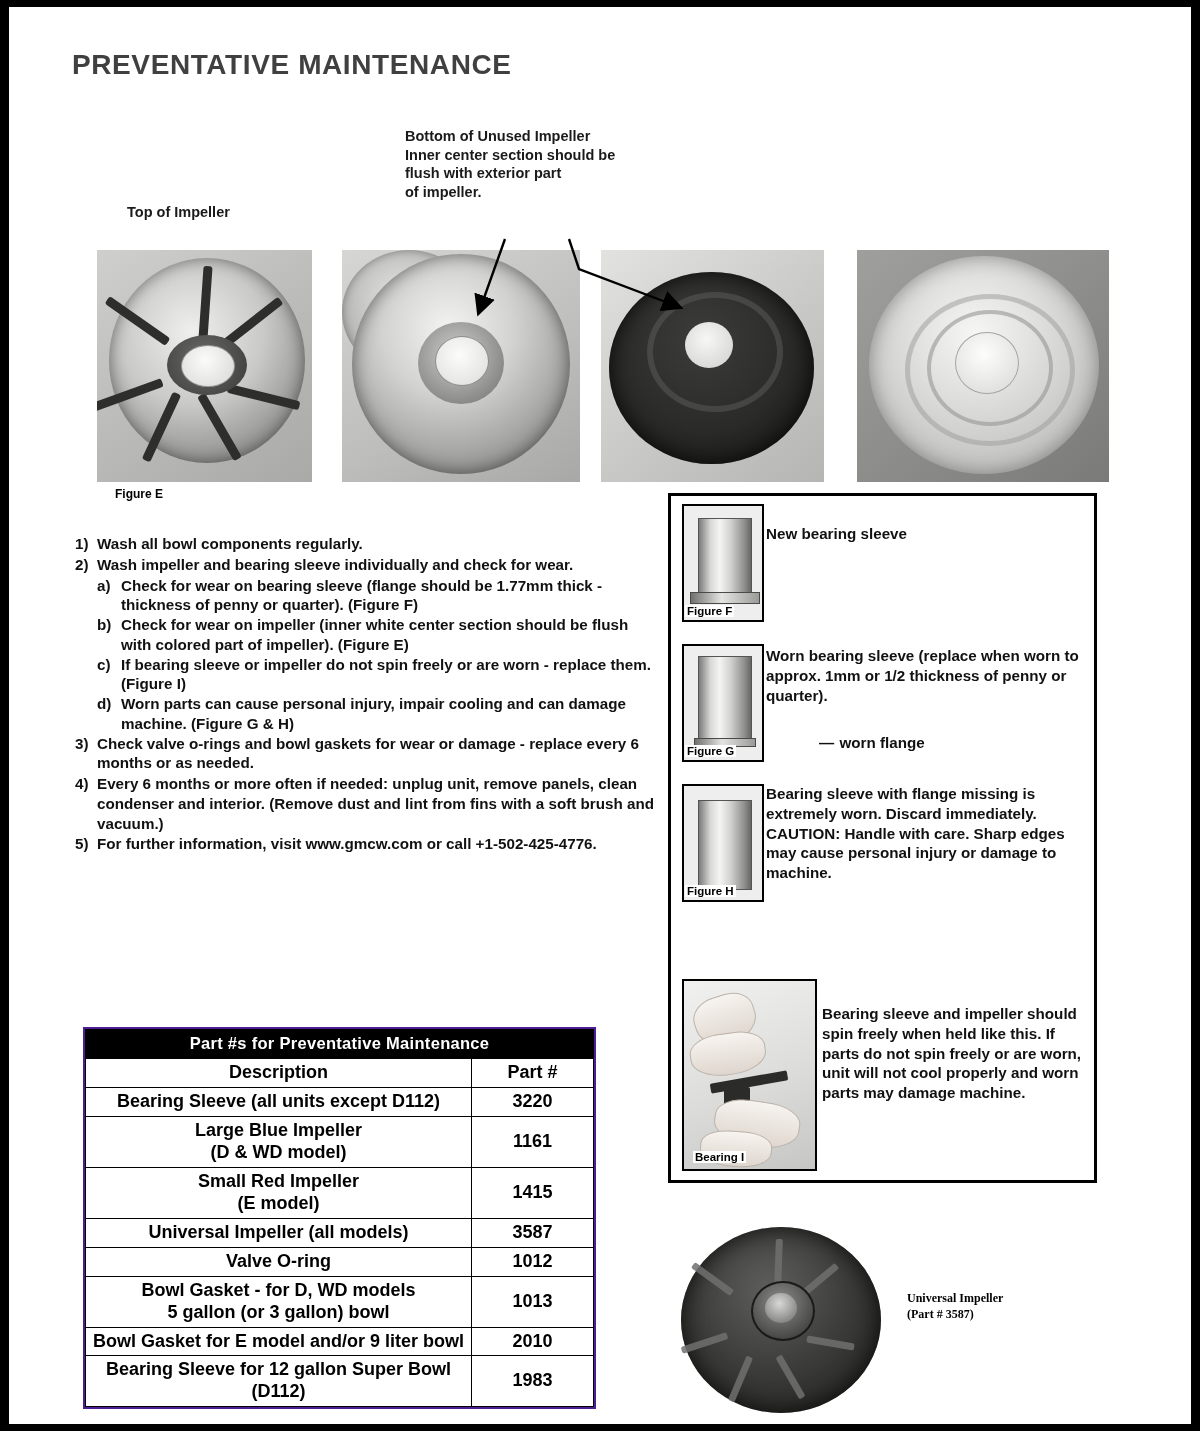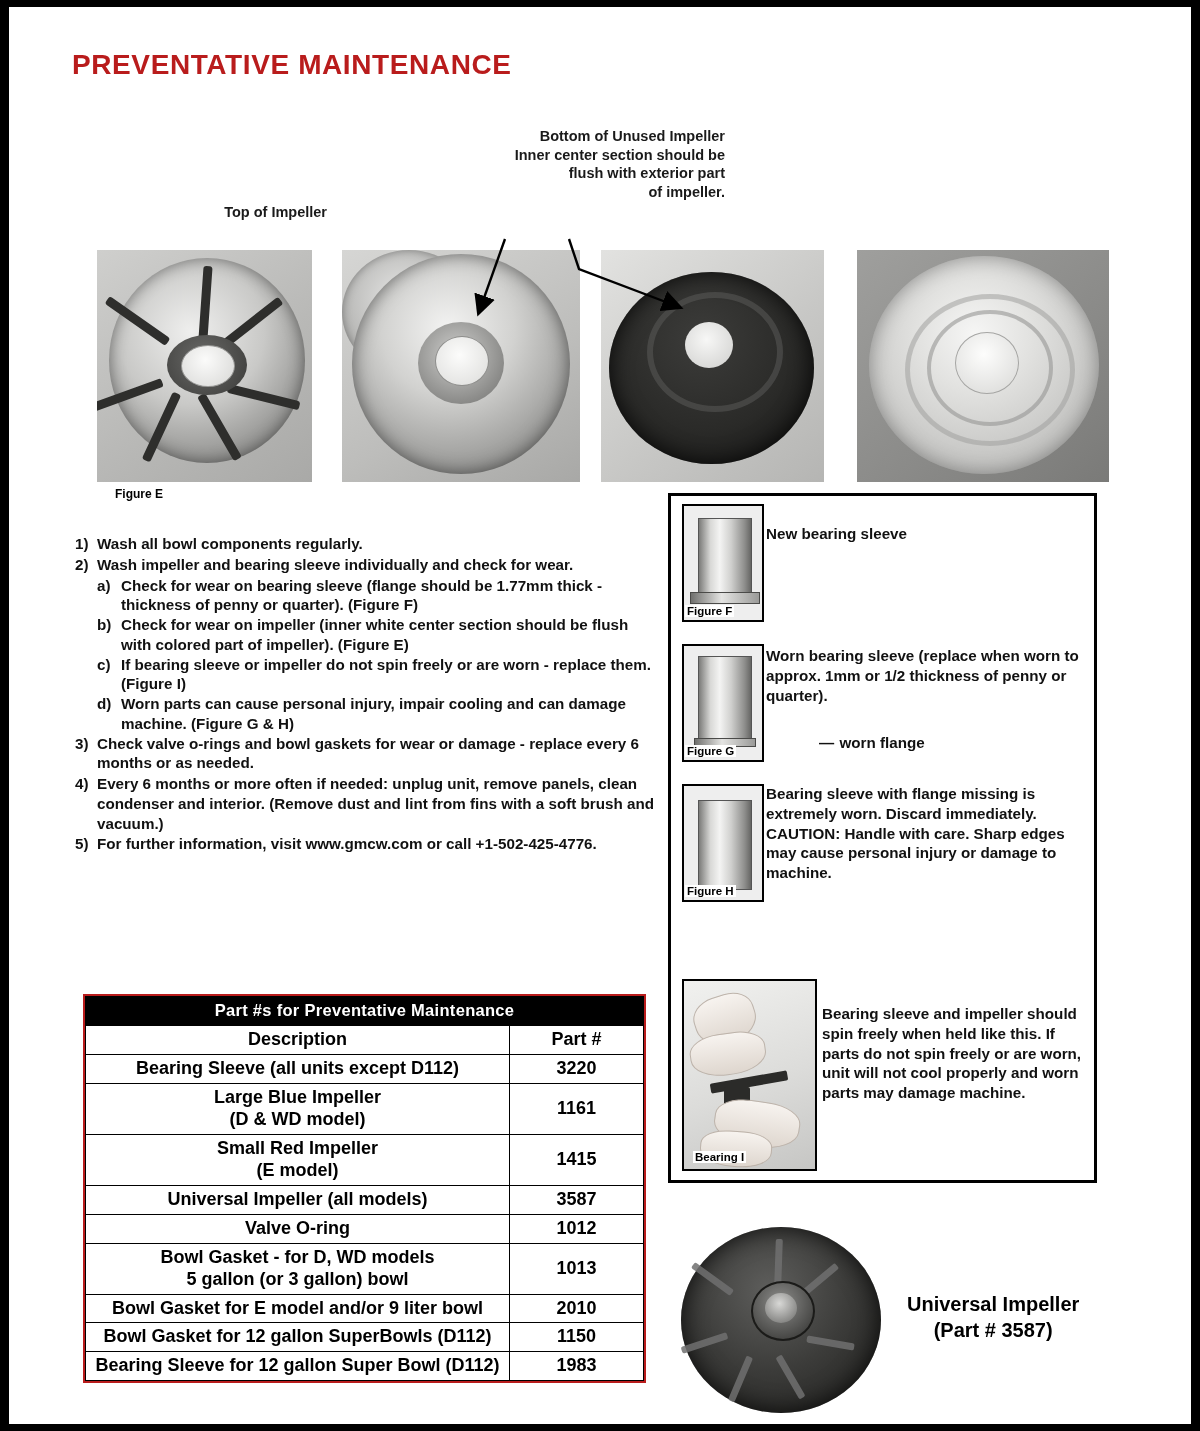--- a/index.html
+++ b/index.html
@@ -35,27 +35,27 @@
   }
 
   
   .title {
     position: absolute;
     left: 63px;
     top: 42px;
     font-size: 28px;
     font-weight: bold;
     letter-spacing: 0.6px;
-    color: #b91c1c;
+    color: #404040;
   }
 
   
   .cap {
     position: absolute;
-    text-align: right;
+    text-align: left;
     font-size: 14.5px;
     line-height: 1.28;
     font-weight: bold;
     color: #1a1a1a;
   }
   .cap .reg { font-weight: normal; }
 
   
   .photo {
     position: absolute;
@@ -263,23 +263,23 @@
   .impeller-side {
     position: absolute;
     background: #2b2b29;
     border-radius: 2px;
   }
 
   
   .table-wrap {
     position: absolute;
     left: 74px;
-    top: 987px;
-    width: 563px;
-    border: 2px solid #b91c1c;
+    top: 1020px;
+    width: 513px;
+    border: 2px solid #4c1d95;
     box-sizing: border-box;
   }
   table {
     border-collapse: collapse;
     width: 100%;
     font-size: 18px;
     font-weight: bold;
   }
   table th, table td {
     border: 1px solid #000;
@@ -324,24 +324,24 @@
     position: absolute;
     background: #707070;
     transform-origin: 50% 50%;
     border-radius: 2px;
     opacity: .85;
   }
   .ui-label {
     position: absolute;
     left: 898px;
     top: 1284px;
-    font-size: 20px;
-    font-weight: bold;
-    text-align: center;
+    font-size: 12px;
+    font-weight: bold;
     line-height: 1.3;
+    font-family: Liberation Serif, serif;
   }
 </style>
 </head>
 <body>
 
 <div class="page">
 <div class="inner">
 
   <div class="title">PREVENTATIVE MAINTENANCE</div>
 
@@ -522,24 +522,20 @@
             <div>Bowl Gasket - for D, WD models</div>
             <div>5 gallon (or 3 gallon) bowl</div>
           </td>
           <td>1013</td>
         </tr>
         <tr>
           <td>Bowl Gasket for E model and/or 9 liter bowl</td>
           <td>2010</td>
         </tr>
         <tr>
-          <td>Bowl Gasket for 12 gallon SuperBowls (D112)</td>
-          <td>1150</td>
-        </tr>
-        <tr>
           <td>Bearing Sleeve for 12 gallon Super Bowl (D112)</td>
           <td>1983</td>
         </tr>
       </tbody>
     </table>
   </div>
 
   <div class="photo" id="photo5">
     <div class="disc disc-main"></div>
     <div class="vane5" style="left:100px; top:16px; width:7px; height:48px; transform:rotate(2deg);"></div>

